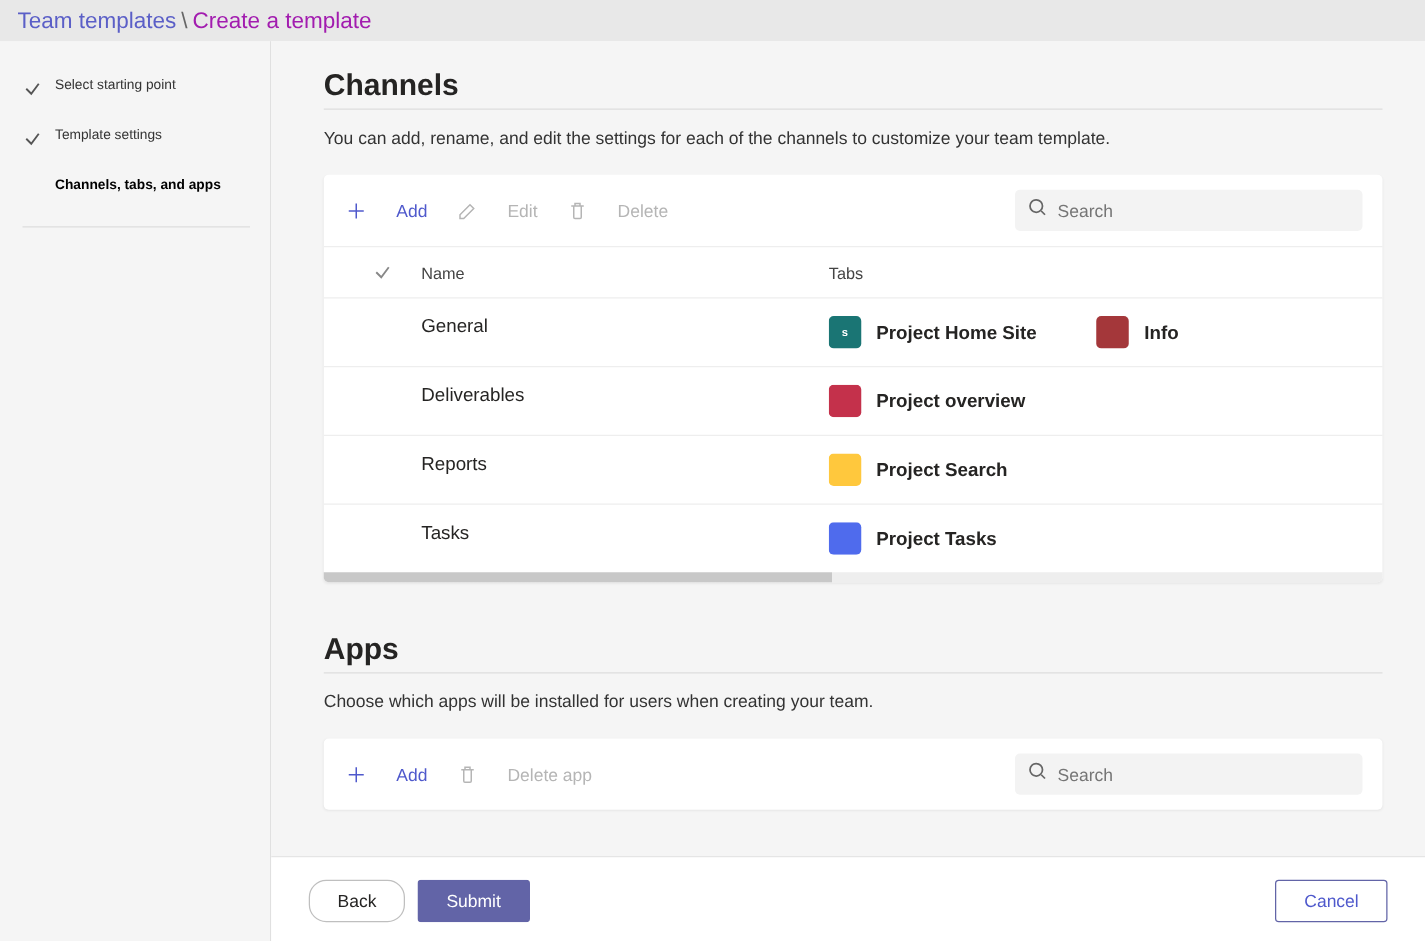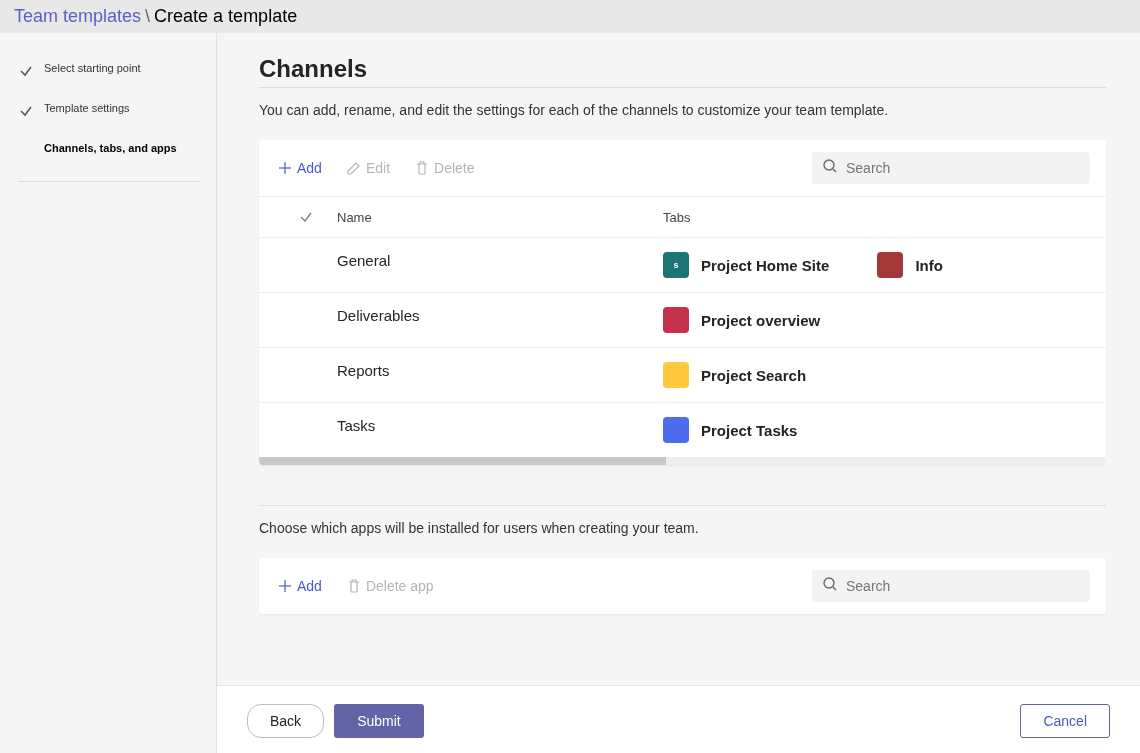--- a/index.html
+++ b/index.html
@@ -14,21 +14,21 @@
     .breadcrumb-bar {
       background: #e8e8e8;
       padding: 6px 14px;
       font-size: 18px;
       display: flex;
       align-items: center;
       gap: 4px;
     }
     .breadcrumb-link { color: #5b5fc7; cursor: pointer; }
     .breadcrumb-sep { color: #666; }
-    .breadcrumb-current { color: #000000; }
+    .breadcrumb-current { color: #a21caf; }
     .layout {
       display: flex;
       height: calc(100% - 30px);
     }
     .sidebar {
       width: 216px;
       background: #f5f5f5;
       padding: 28px 16px 16px 18px;
     }
     .step {
@@ -71,21 +71,21 @@
     }
     .toolbar {
       display: flex;
       align-items: center;
       padding: 12px 16px;
       gap: 20px;
     }
     .tb-btn {
       display: inline-flex;
       align-items: center;
-      gap: 4px;
+      gap: 24px;
       font-size: 14px;
       cursor: pointer;
       background: none;
       border: none;
       padding: 4px 2px;
     }
     .tb-btn.primary { color: #4f59cc; font-weight: 400; }
     .tb-btn.disabled { color: #b5b5b5; cursor: default; }
     .tb-icon { width: 16px; height: 16px; display: inline-flex; align-items: center; justify-content: center; }
     .tb-icon svg { width: 16px; height: 16px; }
@@ -309,20 +309,21 @@
                 <div class="tab-item">
                   <div class="tab-icon icon-blue"></div>
                   <span class="tab-label">Project Tasks</span>
                 </div>
               </div>
             </div>
           </div>
         <div class="scroll-hint"></div>
       </div>
 
+      <h2 class="section-title">Apps</h2>
       <div class="section-underline"></div>
       <p class="section-desc">Choose which apps will be installed for users when creating your team.</p>
 
       <div class="panel">
         <div class="toolbar">
           <button class="tb-btn primary">
             <span class="tb-icon">
               <svg viewBox="0 0 16 16" fill="none" stroke="currentColor" stroke-width="1.2">
                   <line x1="8" y1="2" x2="8" y2="14"></line>
                   <line x1="2" y1="8" x2="14" y2="8"></line>

